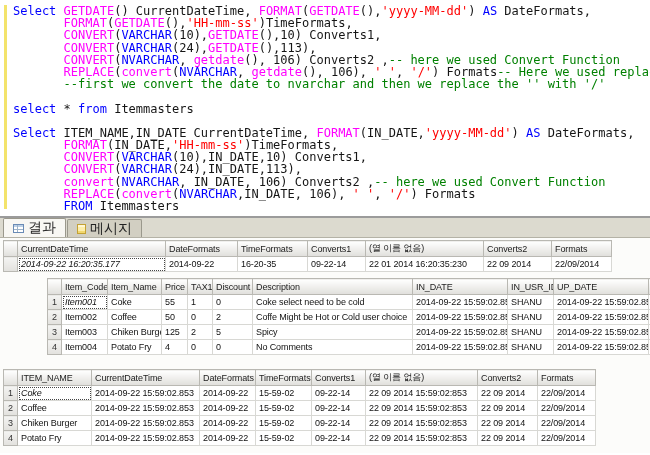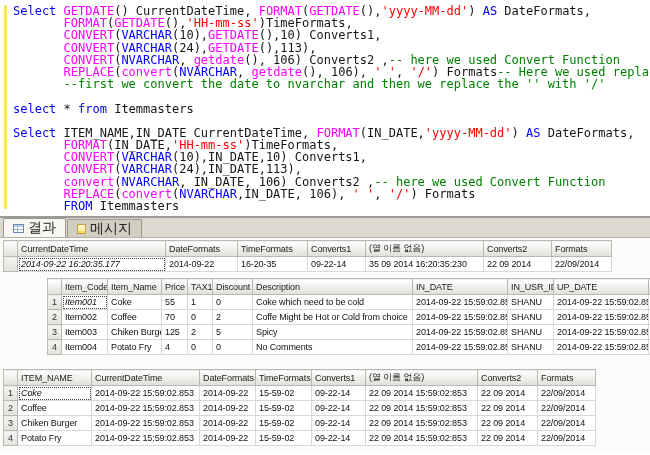--- a/index.html
+++ b/index.html
@@ -98,21 +98,21 @@
             <th>Formats</th>
           </tr>
         </thead>
         <tbody>
           <tr>
             <td class="rowhead"></td>
             <td class="cell focused">2014-09-22 16:20:35.177</td>
             <td class="cell">2014-09-22</td>
             <td class="cell">16-20-35</td>
             <td class="cell">09-22-14</td>
-            <td class="cell">35 09 2014 16:20:35:230</td>
+            <td class="cell">22 01 2014 16:20:35:230</td>
             <td class="cell">22 09 2014</td>
             <td class="cell">22/09/2014</td>
           </tr>
         </tbody>
       </table>
     <div class="gap6"></div>
     <table class="ssms-grid" style="width: 647px; margin-left: 45px;">
         <colgroup>
           <col style="width: 14px;">
           <col style="width: 46px;">
@@ -142,34 +142,34 @@
           </tr>
         </thead>
         <tbody>
           <tr>
             <td class="rowhead">1</td>
             <td class="cell focused">Item001</td>
             <td class="cell">Coke</td>
             <td class="cell">55</td>
             <td class="cell">1</td>
             <td class="cell">0</td>
-            <td class="cell">Coke which need to be cold</td>
+            <td class="cell">Coke select need to be cold</td>
             <td class="cell">2014-09-22 15:59:02.853</td>
             <td class="cell">SHANU</td>
             <td class="cell">2014-09-22 15:59:02.853</td>
             <td class="cell">SHANU</td>
           </tr>
           <tr>
             <td class="rowhead">2</td>
             <td class="cell">Item002</td>
             <td class="cell">Coffee</td>
-            <td class="cell">70</td>
+            <td class="cell">50</td>
             <td class="cell">0</td>
             <td class="cell">2</td>
-            <td class="cell">Coffe Might be Hot or Cold from choice</td>
+            <td class="cell">Coffe Might be Hot or Cold user choice</td>
             <td class="cell">2014-09-22 15:59:02.853</td>
             <td class="cell">SHANU</td>
             <td class="cell">2014-09-22 15:59:02.853</td>
             <td class="cell">SHANU</td>
           </tr>
           <tr>
             <td class="rowhead">3</td>
             <td class="cell">Item003</td>
             <td class="cell">Chiken Burger</td>
             <td class="cell">125</td>

